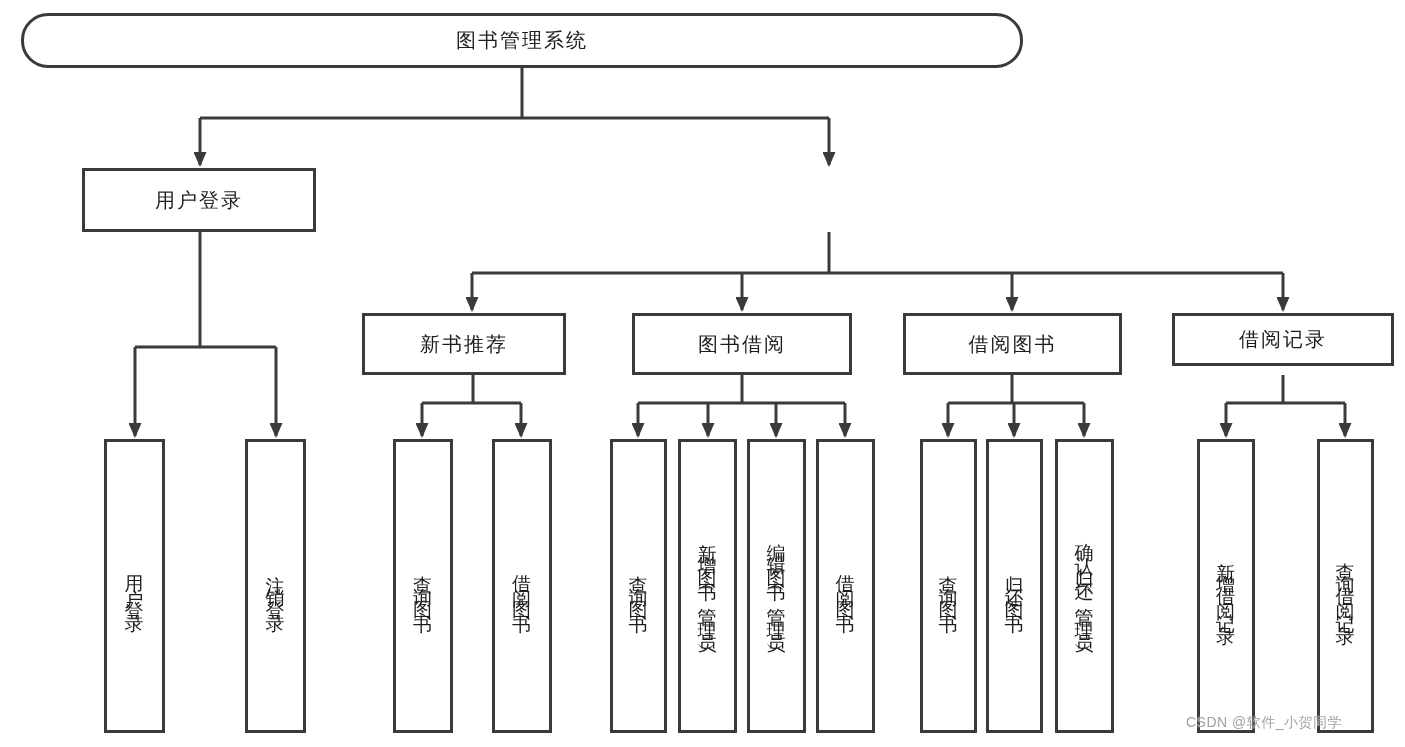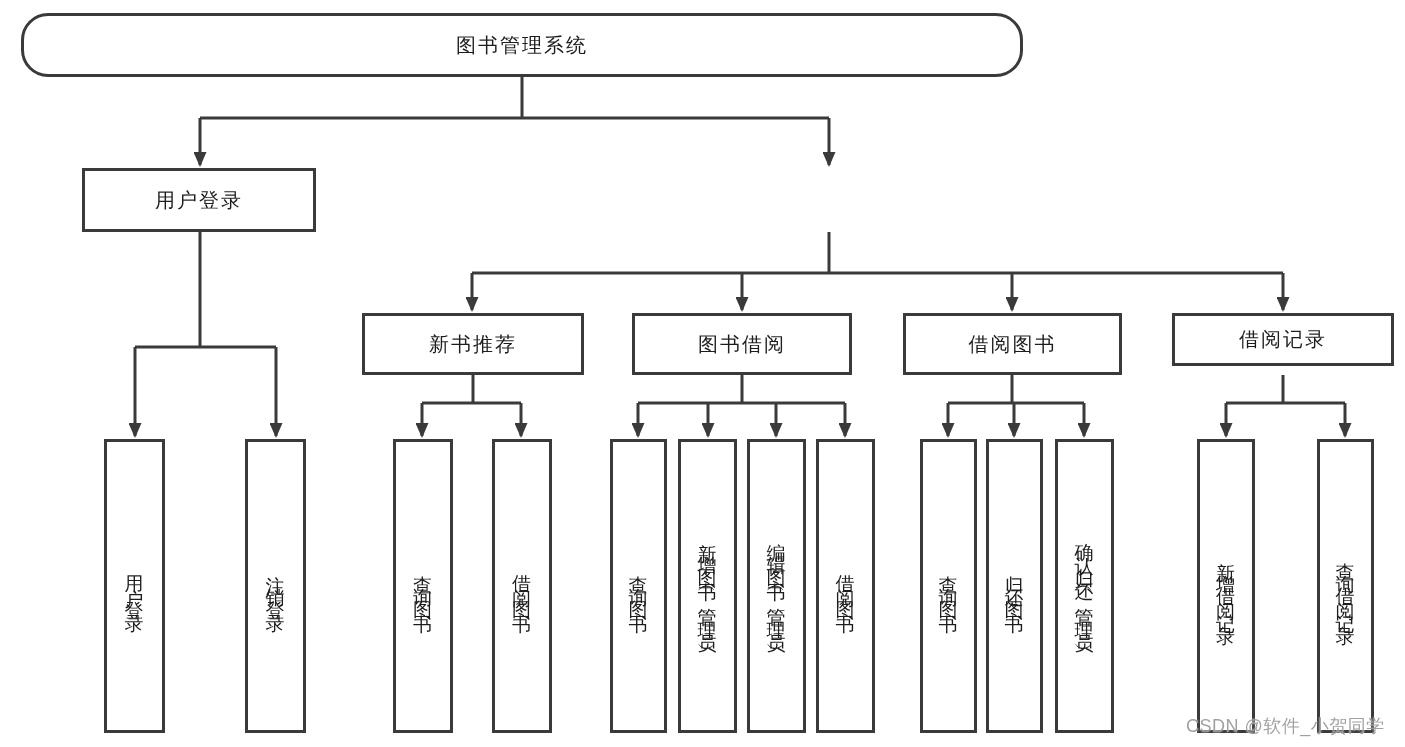--- a/index.html
+++ b/index.html
@@ -13,21 +13,21 @@
     display:flex;align-items:center;justify-content:center;
     color:#1d1d1d;text-align:center;
   }
   .h{font-size:20px;letter-spacing:2px;white-space:nowrap;}
   .v{
     writing-mode:vertical-rl;text-orientation:mixed;
     font-size:19px;letter-spacing:13px;line-height:1;
   }
   .watermark{
     position:absolute;left:1186px;top:714px;z-index:5;
-    font-size:18px;color:#9c9c9c;opacity:.95;letter-spacing:.5px;
+    font-size:14px;color:#9c9c9c;opacity:.95;letter-spacing:.5px;
     text-shadow:0 0 2px #ffffff;white-space:nowrap;
   }
 </style>
 </head>
 <body>
 
 <div class="stage">
 
   <svg class="connectors" width="1405" height="747" viewBox="0 0 1405 747">
     <defs>
@@ -87,25 +87,25 @@
 
       <g>
         <path d="M1283,375 V403"></path>
         <path d="M1226,403 H1345"></path>
         <path d="M1226,403 V436" marker-end="url(#arw)"></path>
         <path d="M1345,403 V436" marker-end="url(#arw)"></path>
       </g>
     </g>
   </svg>
 
-  <div class="node h" style="left:21px;top:13px;width:1002px;height:64px;border-radius:27px;">图书管理系统</div>
+  <div class="node h" style="left:21px;top:13px;width:1002px;height:55px;border-radius:27px;">图书管理系统</div>
 
   <div class="node h" style="left:82px;top:168px;width:234px;height:64px;">用户登录</div>
 
-  <div class="node h" style="left:362px;top:313px;width:222px;height:62px;">新书推荐</div>
+  <div class="node h" style="left:362px;top:313px;width:204px;height:62px;">新书推荐</div>
   <div class="node h" style="left:632px;top:313px;width:220px;height:62px;">图书借阅</div>
   <div class="node h" style="left:903px;top:313px;width:219px;height:62px;">借阅图书</div>
   <div class="node h" style="left:1172px;top:313px;width:222px;height:53px;">借阅记录</div>
 
   <div class="node v" style="left:104px;top:439px;width:61px;height:294px;">用户登录</div>
   <div class="node v" style="left:245px;top:439px;width:61px;height:294px;">注销登录</div>
 
   <div class="node v" style="left:393px;top:439px;width:60px;height:294px;">查询图书</div>
   <div class="node v" style="left:492px;top:439px;width:60px;height:294px;">借阅图书</div>
 

